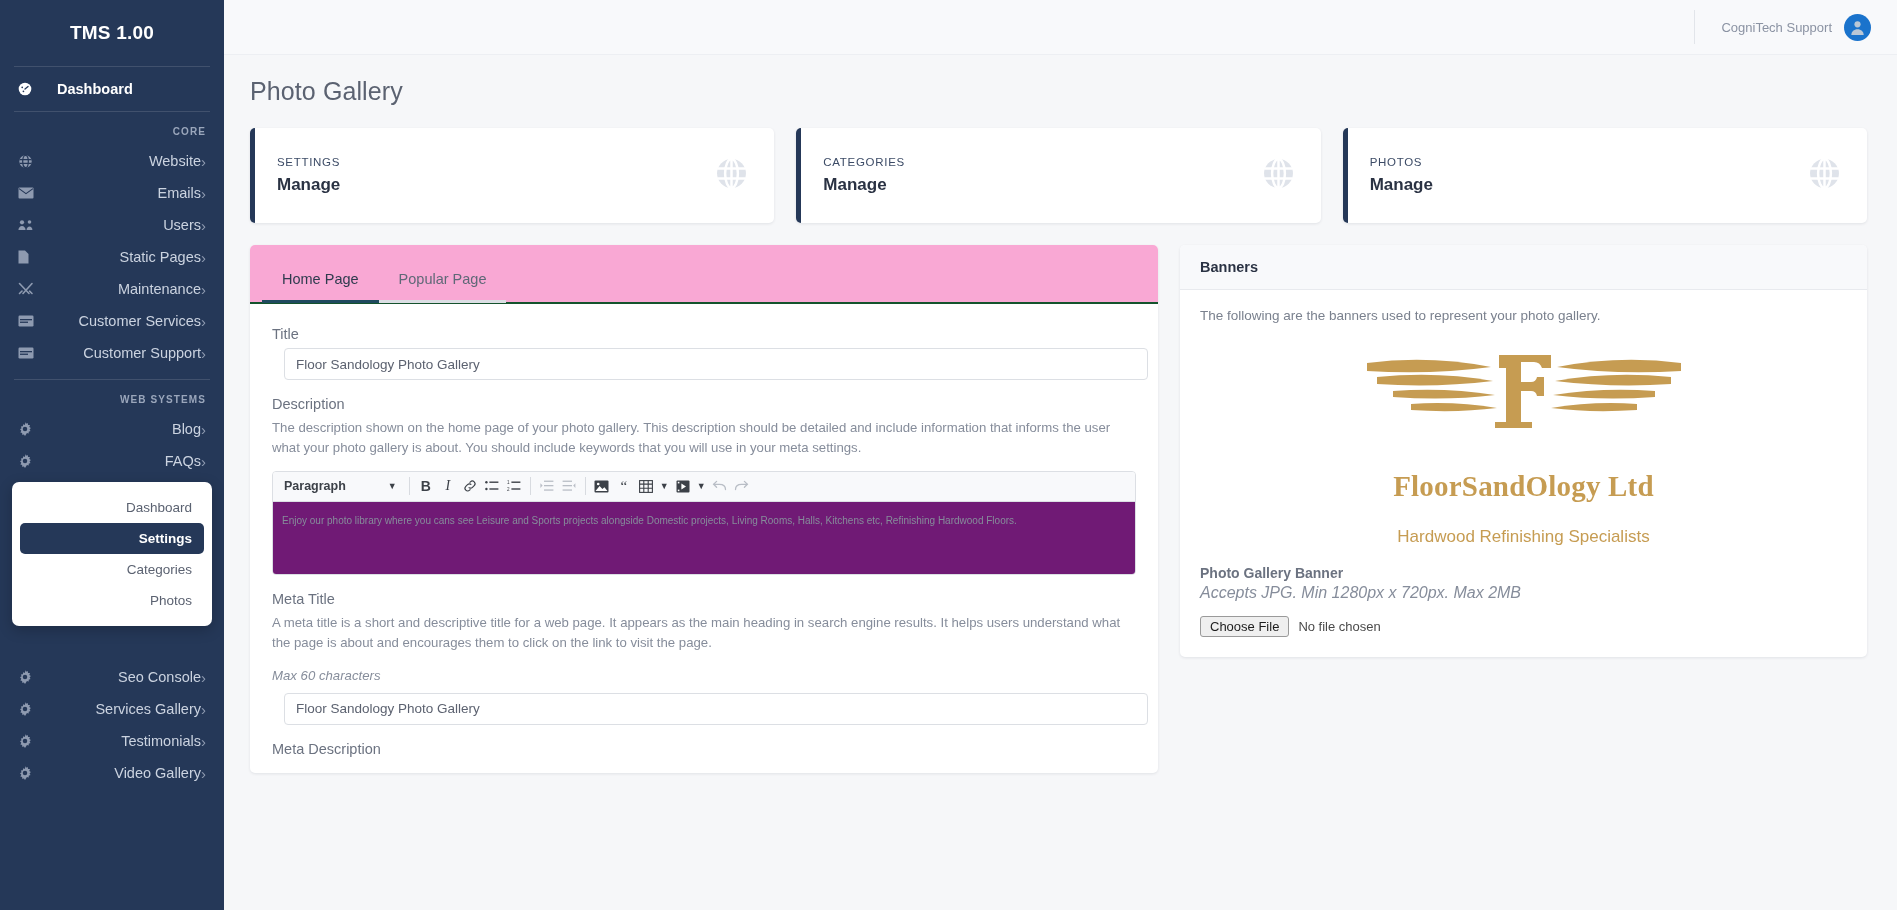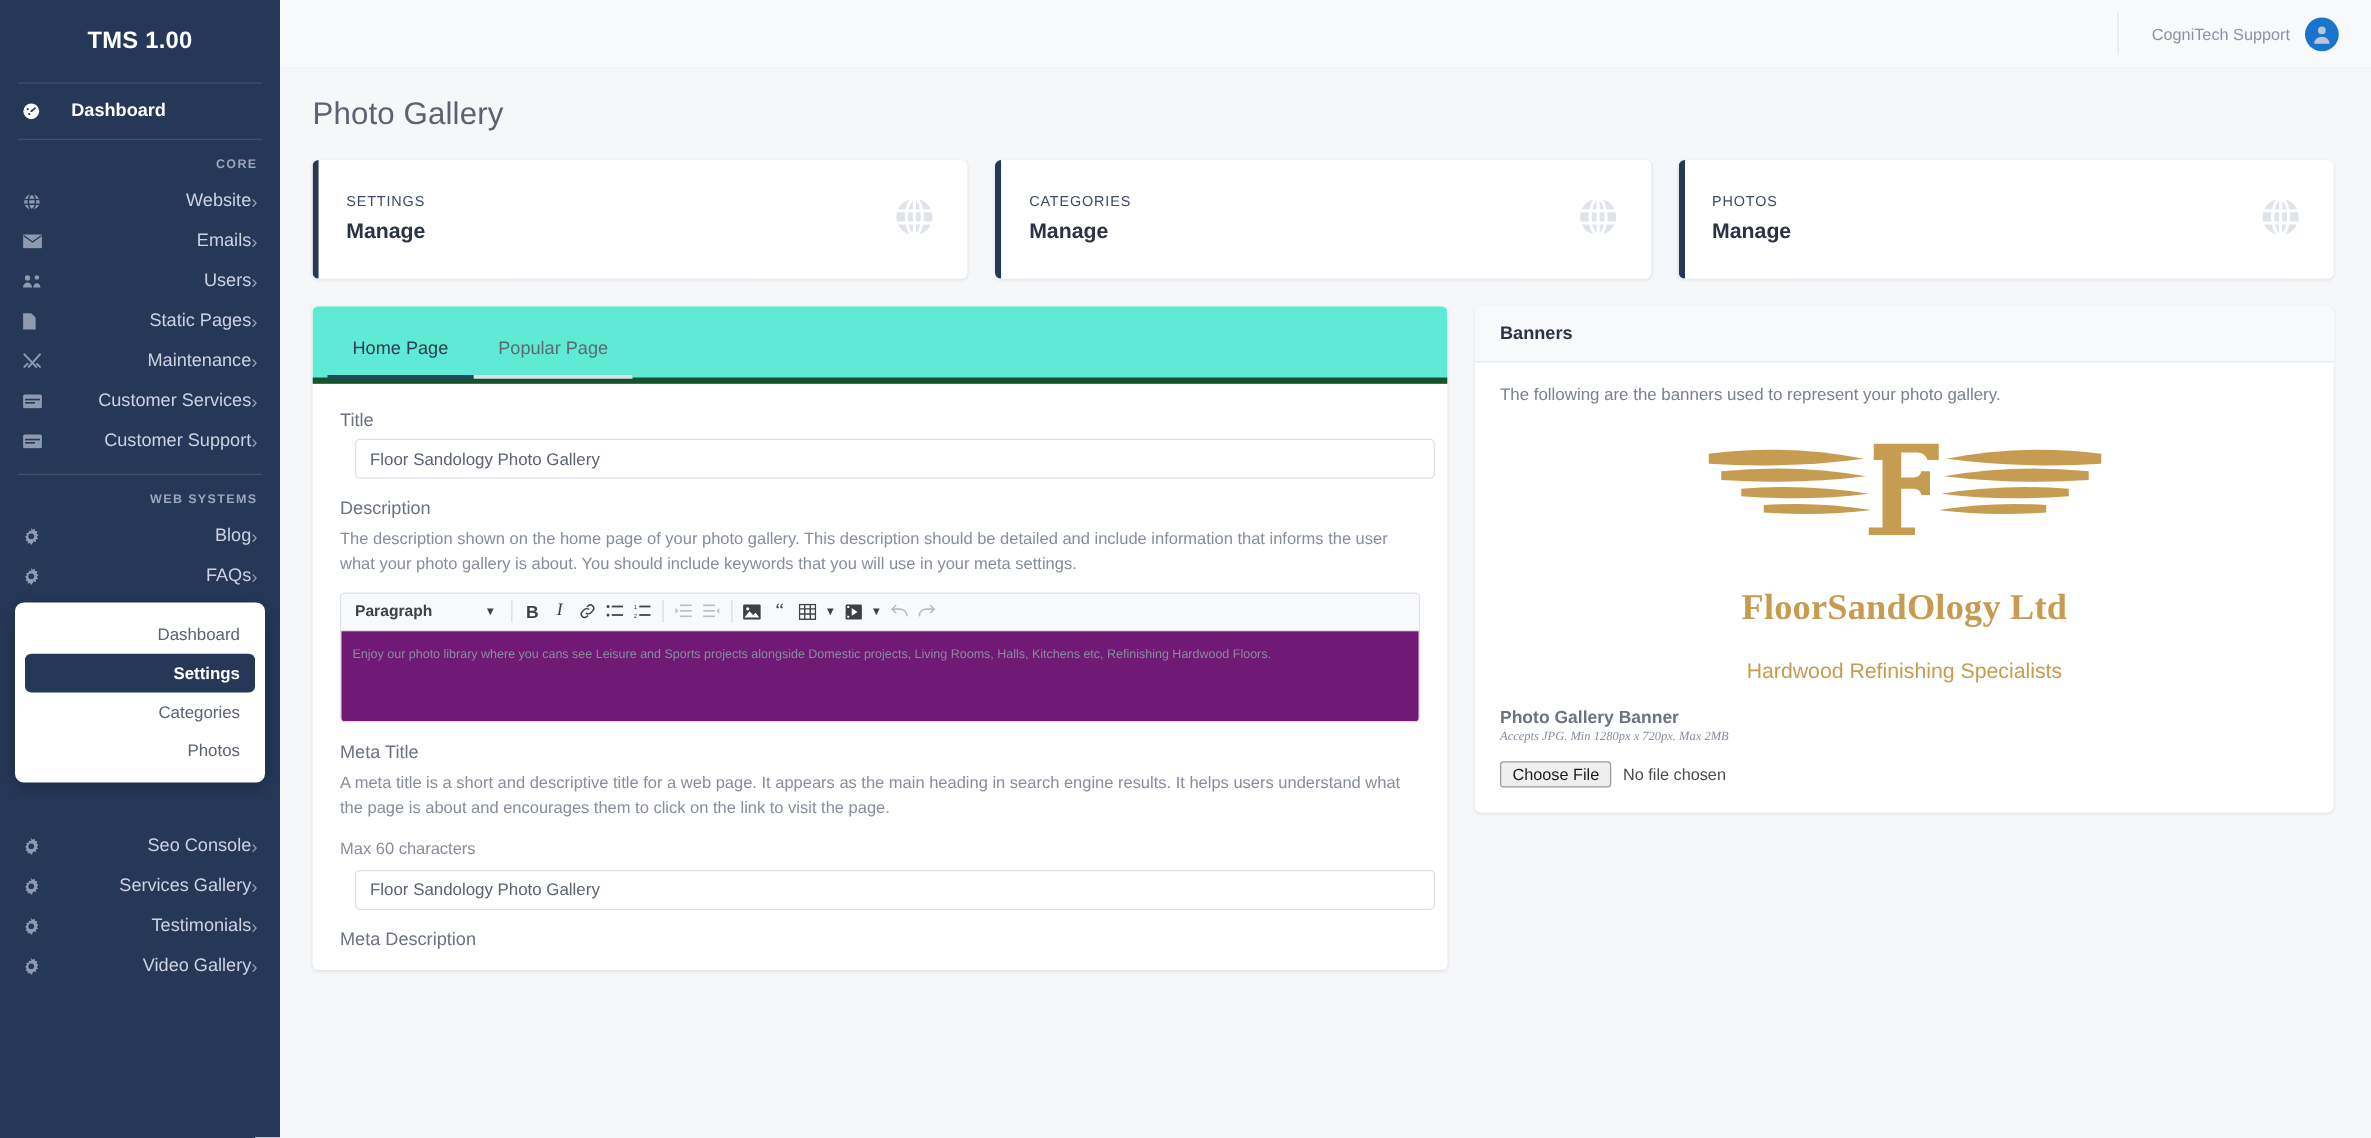--- a/index.html
+++ b/index.html
@@ -123,39 +123,39 @@
   }
   .col-right {
     flex: 1;
     background: #fff; border-radius: 5px;
     box-shadow: 0 1px 3px rgba(16,24,40,.09);
     overflow: hidden;
   }
 
   
   .tabs {
-    background: #5eead4;
+    background: #f9a8d4;
     display: flex;
     padding: 0 12px;
-    border-bottom: 5px solid #14532d;
+    border-bottom: 2px solid #14532d;
     align-items: flex-end;
   }
   .tab {
     padding: 26px 20px 13px 20px;
     font-size: 14.5px; color: #5f6877;
     cursor: pointer;
     border-bottom: 3px solid #dcdfe4;
     margin-bottom: -1px;
   }
   .tab.active { color: #2f3b4e; border-bottom-color: #1f4a5e; }
 
   .form { padding: 22px 22px 0 22px; }
   .f-label { font-size: 14.5px; color: #6b7280; margin-bottom: 6px; }
   .f-help { font-size: 13.2px; color: #868d9b; line-height: 1.55; margin-bottom: 12px; }
-  .f-note { font-size: 13.2px; color: #868d9b; margin: 14px 0 10px 0; }
+  .f-note { font-size: 13.2px; color: #868d9b; font-style: italic; margin: 14px 0 10px 0; }
   .f-input {
     width: 100%; height: 32px;
     border: 1px solid #dcdfe4; border-radius: 4px;
     padding: 0 11px;
     font-size: 13.5px; color: #5c6270;
     font-family: "Liberation Sans", sans-serif;
     background: #fff; outline: none; margin-left: 12px;
   }
   .f-group { margin-bottom: 16px; }
 
@@ -200,21 +200,21 @@
     width: 100%; height: 206px; background:#fff;
     display:flex; flex-direction:column; align-items:center; justify-content:space-between;
     gap: 4px;
   }
   .banner-wordmark {
     font-family: "Liberation Serif", serif;
     font-size: 29px; font-weight: bold; color: #c69c52; letter-spacing: .2px;
   }
   .banner-tag { font-size: 17px; color: #c69c52; }
   .upl-title { font-size: 14px; color: #6b7280; font-weight: bold; margin-top: 18px; }
-  .upl-sub { font-size: 10px; color: #868d9b; font-style: italic; margin-top: 3px; margin-bottom: 14px; font-family: Liberation Serif, serif; }
+  .upl-sub { font-size: 16px; color: #868d9b; font-style: italic; margin-top: 3px; margin-bottom: 14px; }
   .filerow { display: flex; align-items: center; gap: 9px; }
   .filebtn {
     border: 1px solid #9a9a9a; background: #efefef;
     border-radius: 3px; padding: 2px 9px;
     font-size: 13px; color: #1c1c1c; cursor: pointer;
     font-family: "Liberation Sans", sans-serif;
   }
   .filetxt { font-size: 13px; color: #4a4a4a; }
 </style>
 </head>

